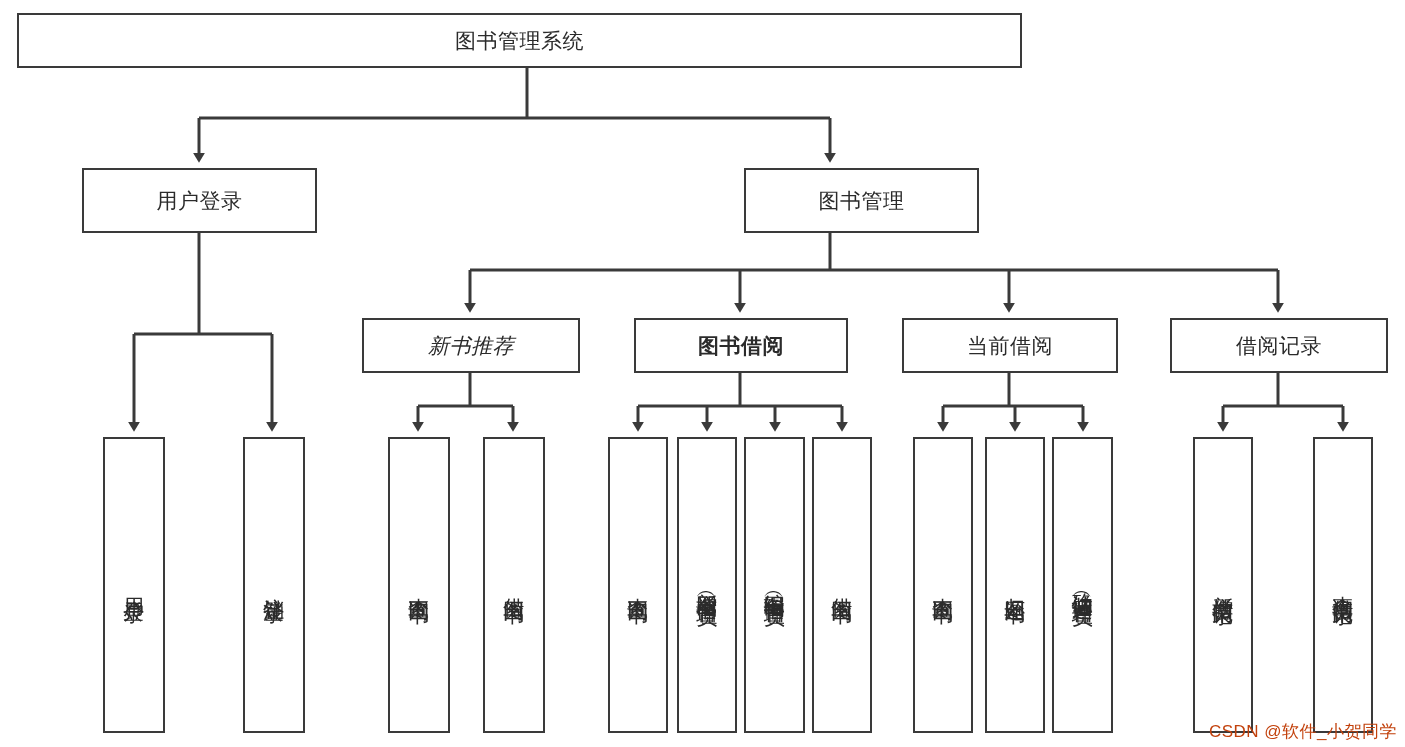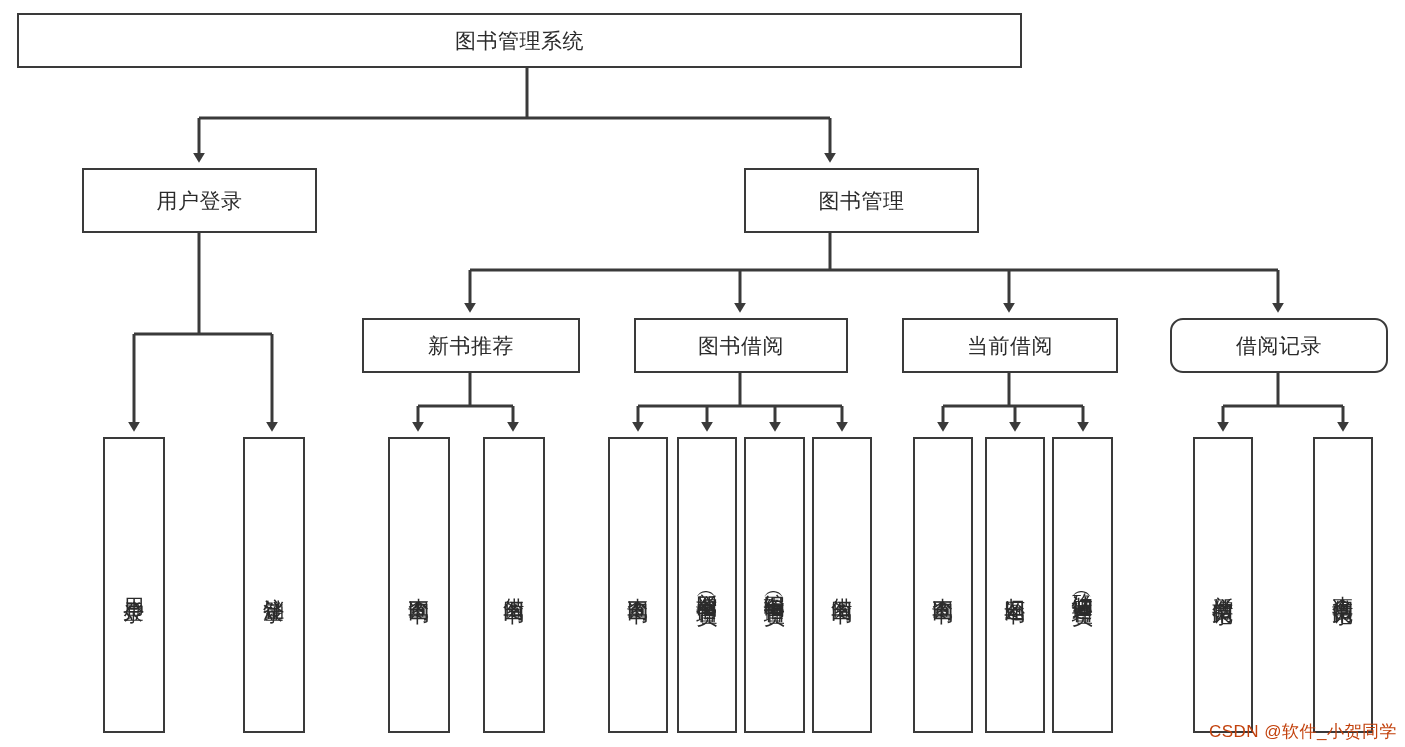--- a/index.html
+++ b/index.html
@@ -136,30 +136,30 @@
     <span class="label">图书管理系统</span>
   </div>
 
   <div class="node horiz" style="left:82px; top:168px; width:235px; height:65px;">
     <span class="label">用户登录</span>
   </div>
   <div class="node horiz" style="left:712px; top:168px; width:235px; height:65px;margin-left:32px;">
     <span class="label">图书管理</span>
   </div>
 
-  <div class="node horiz" style="left:362px; top:318px; width:218px; height:55px;">
+  <div class="node horiz" style="left:362px; top:318px; width:218px; height:55px;font-style:italic;">
     <span class="label">新书推荐</span>
   </div>
-  <div class="node horiz" style="left:634px; top:318px; width:214px; height:55px;">
+  <div class="node horiz" style="left:634px; top:318px; width:214px; height:55px;font-weight:bold;">
     <span class="label">图书借阅</span>
   </div>
   <div class="node horiz" style="left:902px; top:318px; width:216px; height:55px;justify-content:center;">
     <span class="label">当前借阅</span>
   </div>
-  <div class="node horiz" style="left:1170px; top:318px; width:218px; height:55px;border-radius:13px;">
+  <div class="node horiz" style="left:1170px; top:318px; width:218px; height:55px;">
     <span class="label">借阅记录</span>
   </div>
 
   <div class="node vert" style="left:103px; top:437px; width:62px; height:296px;">
     <span class="label">用户登录</span>
   </div>
   <div class="node vert" style="left:243px; top:437px; width:62px; height:296px;">
     <span class="label">注销登录</span>
   </div>
 

